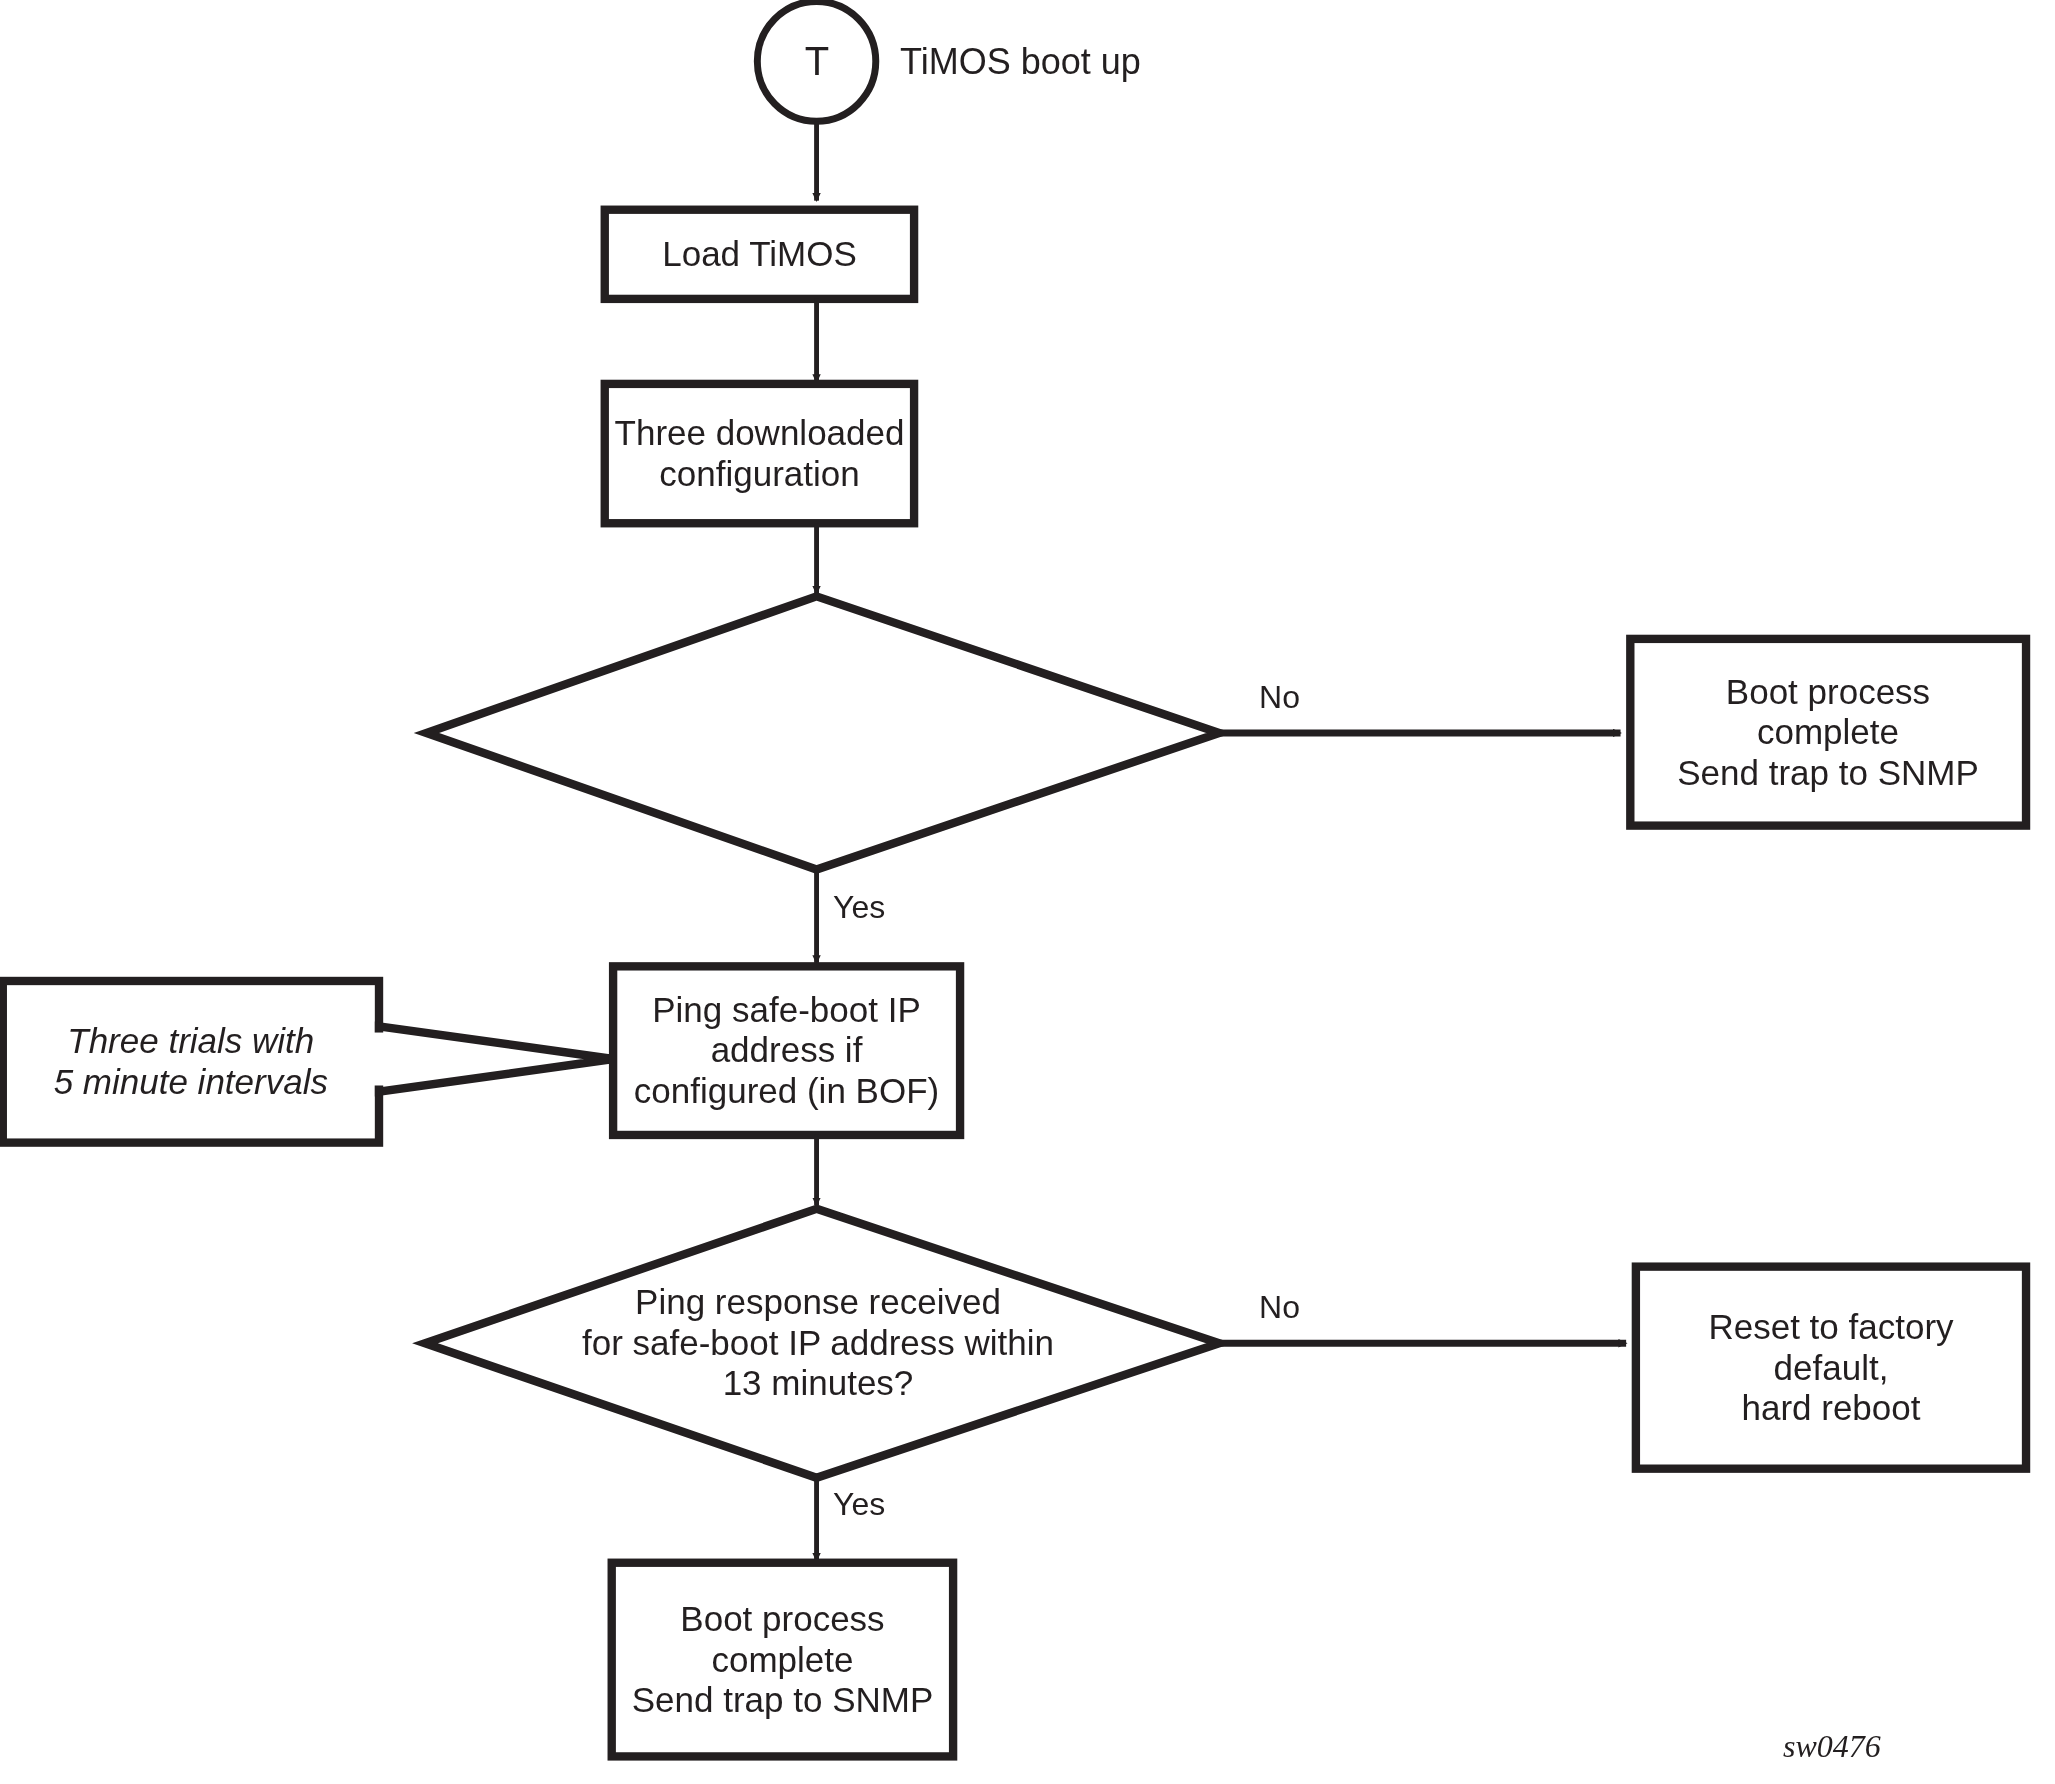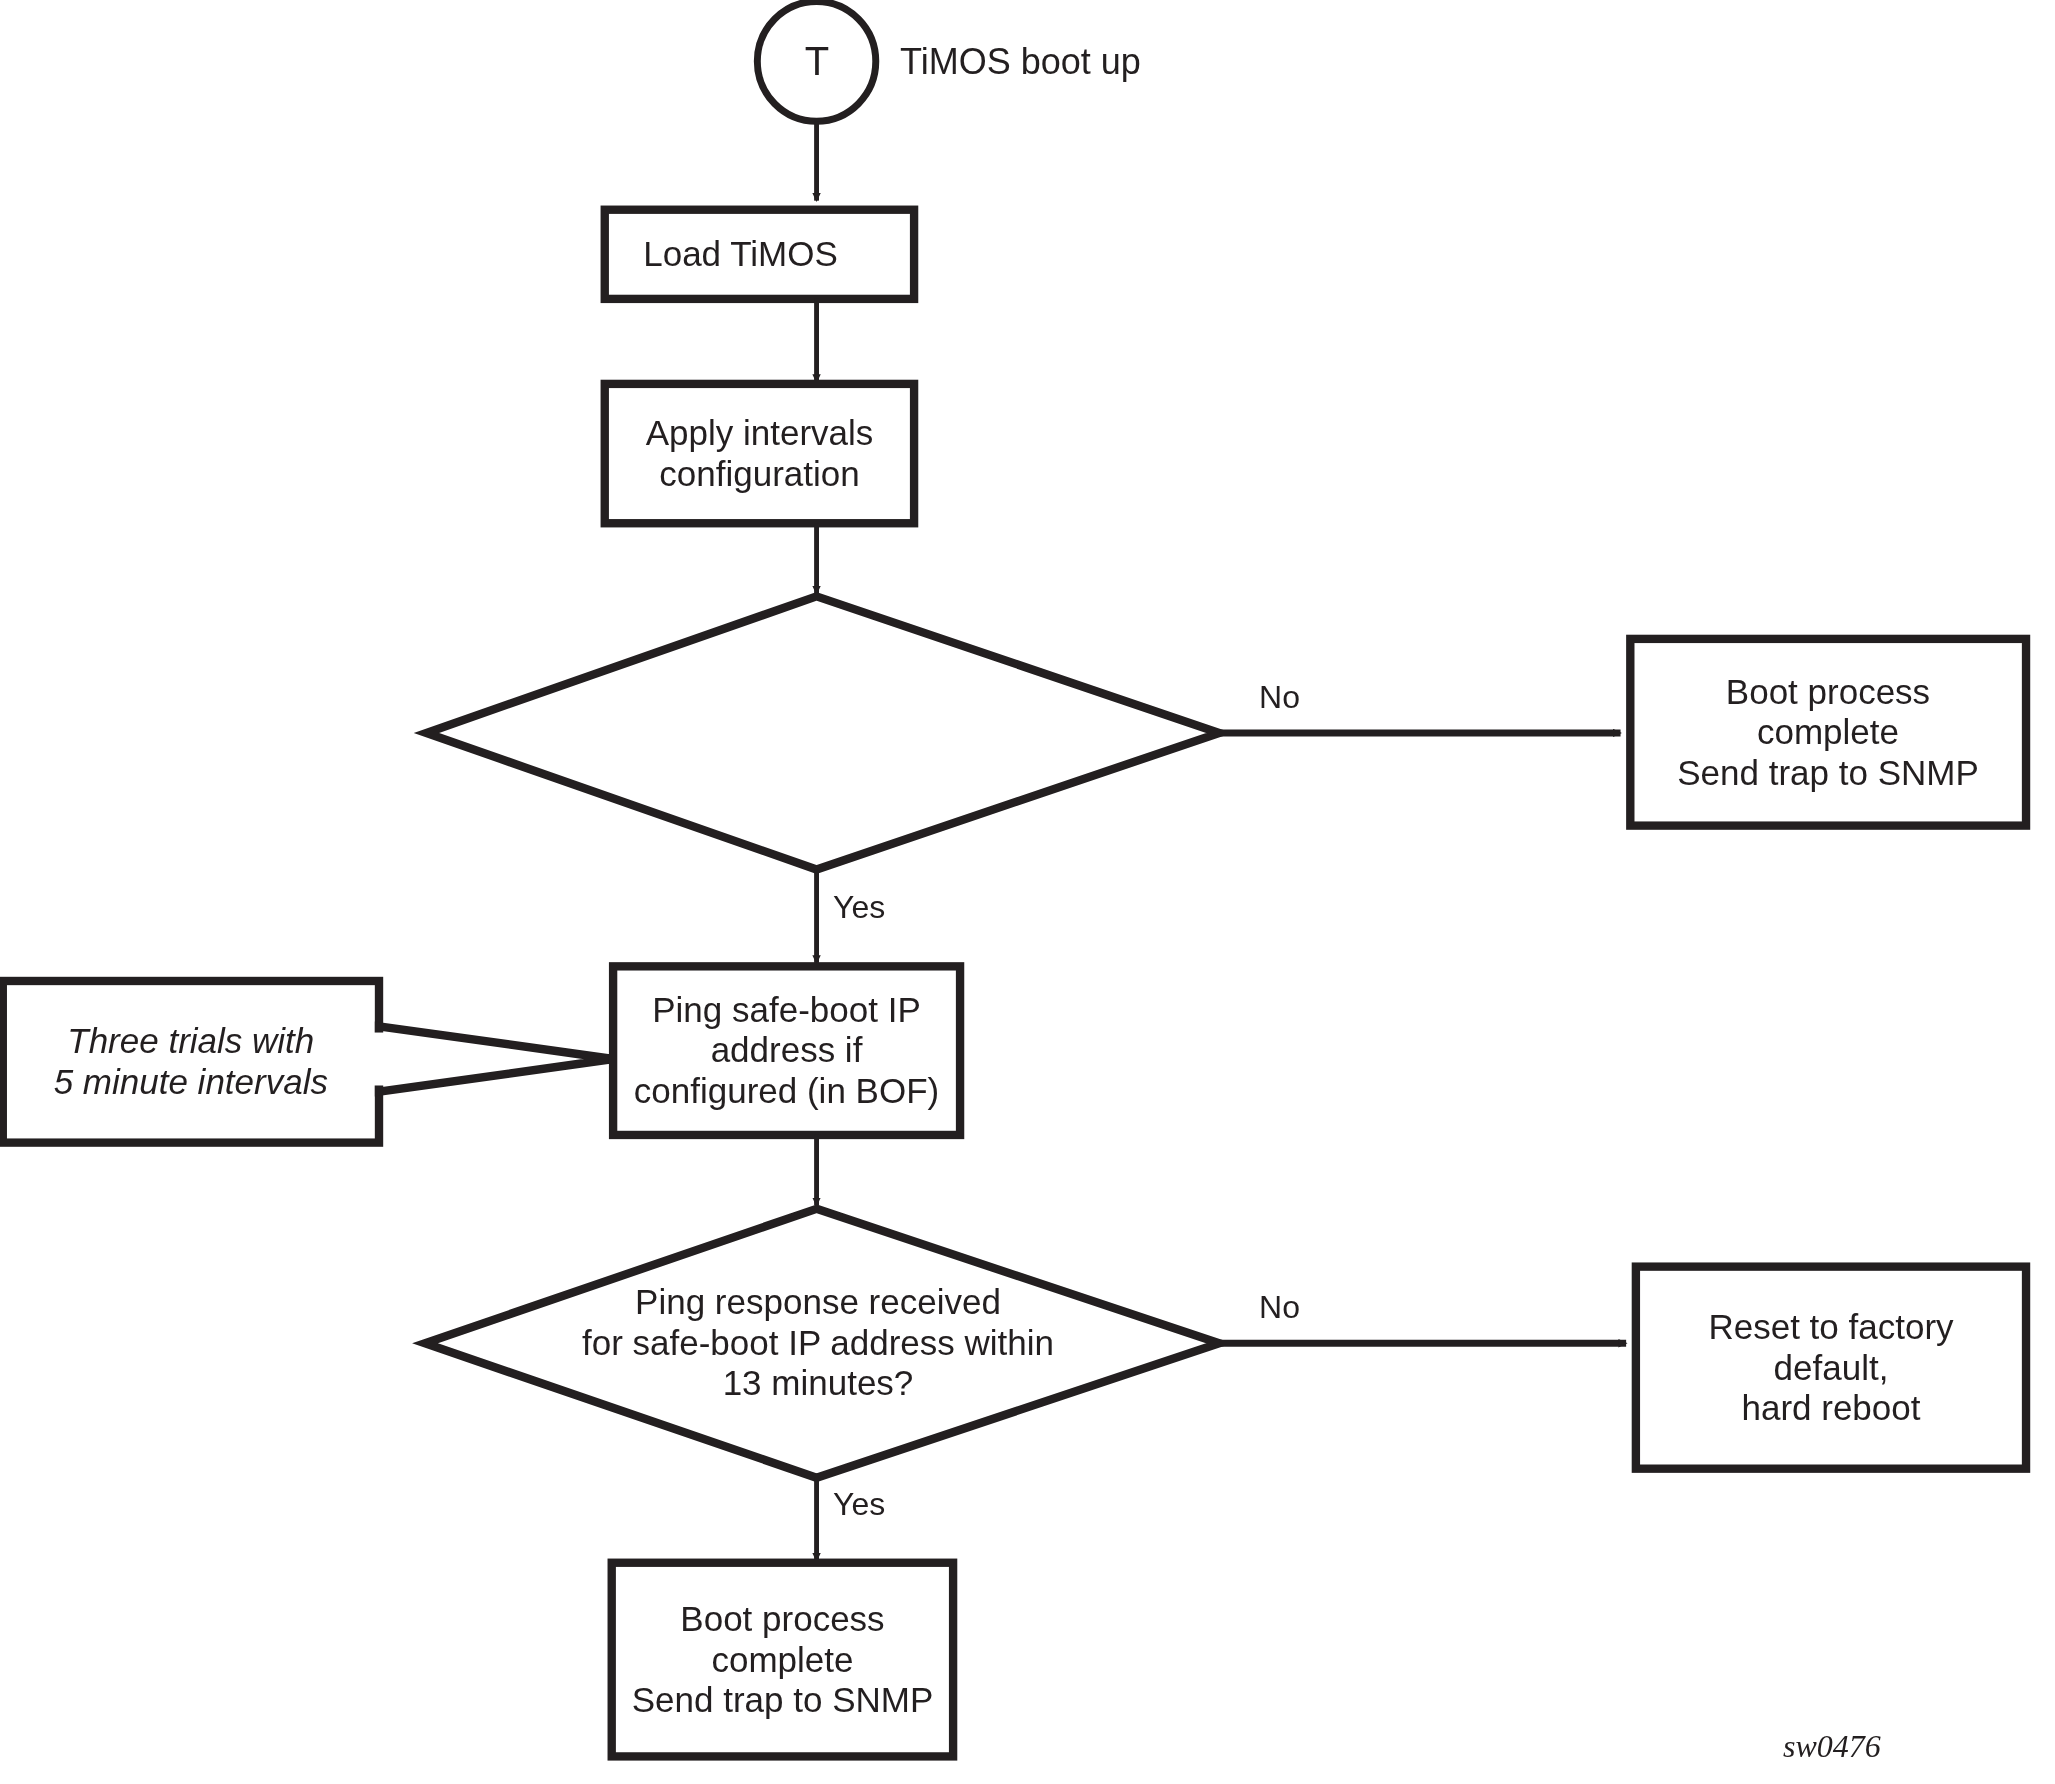--- a/index.html
+++ b/index.html
@@ -97,23 +97,23 @@
 
     <line x1="1172" y1="2121" x2="1172" y2="2240" stroke="#231f20" stroke-width="7" marker-end="url(#arrow)"></line>
 
     <rect x="878" y="2243" width="490" height="278" fill="#ffffff" stroke="#231f20" stroke-width="12"></rect>
   </svg>
 
   <div class="txt start-letter" style="left:782px; top:39px; width:70px; height:45px;">T</div>
 
   <div class="txt start-caption" style="left:900px; top:39px; width:418px; height:45px;">TiMOS boot up</div>
 
-  <div class="txt node-label" style="left:586px; top:210px; width:309px; height:89px;">Load TiMOS</div>
+  <div class="txt node-label" style="left:605px; top:210px; width:309px; height:89px;">Load TiMOS</div>
 
-  <div class="txt node-label" style="left:605px; top:384px; width:309px; height:139px;">Apply intervals
+  <div class="txt node-label" style="left:605px; top:384px; width:309px; height:139px;">Three downloaded
 configuration</div>
 
 
   <div class="txt edge-label" style="left:1234px; top:677px; width:91px; height:42px;">No</div>
 
   <div class="txt node-label" style="left:1630px; top:639px; width:396px; height:187px;">Boot process
 complete
 Send trap to SNMP</div>
 
   <div class="txt edge-label" style="left:833px; top:887px; width:104px; height:42px; justify-content:flex-start;">Yes</div>

